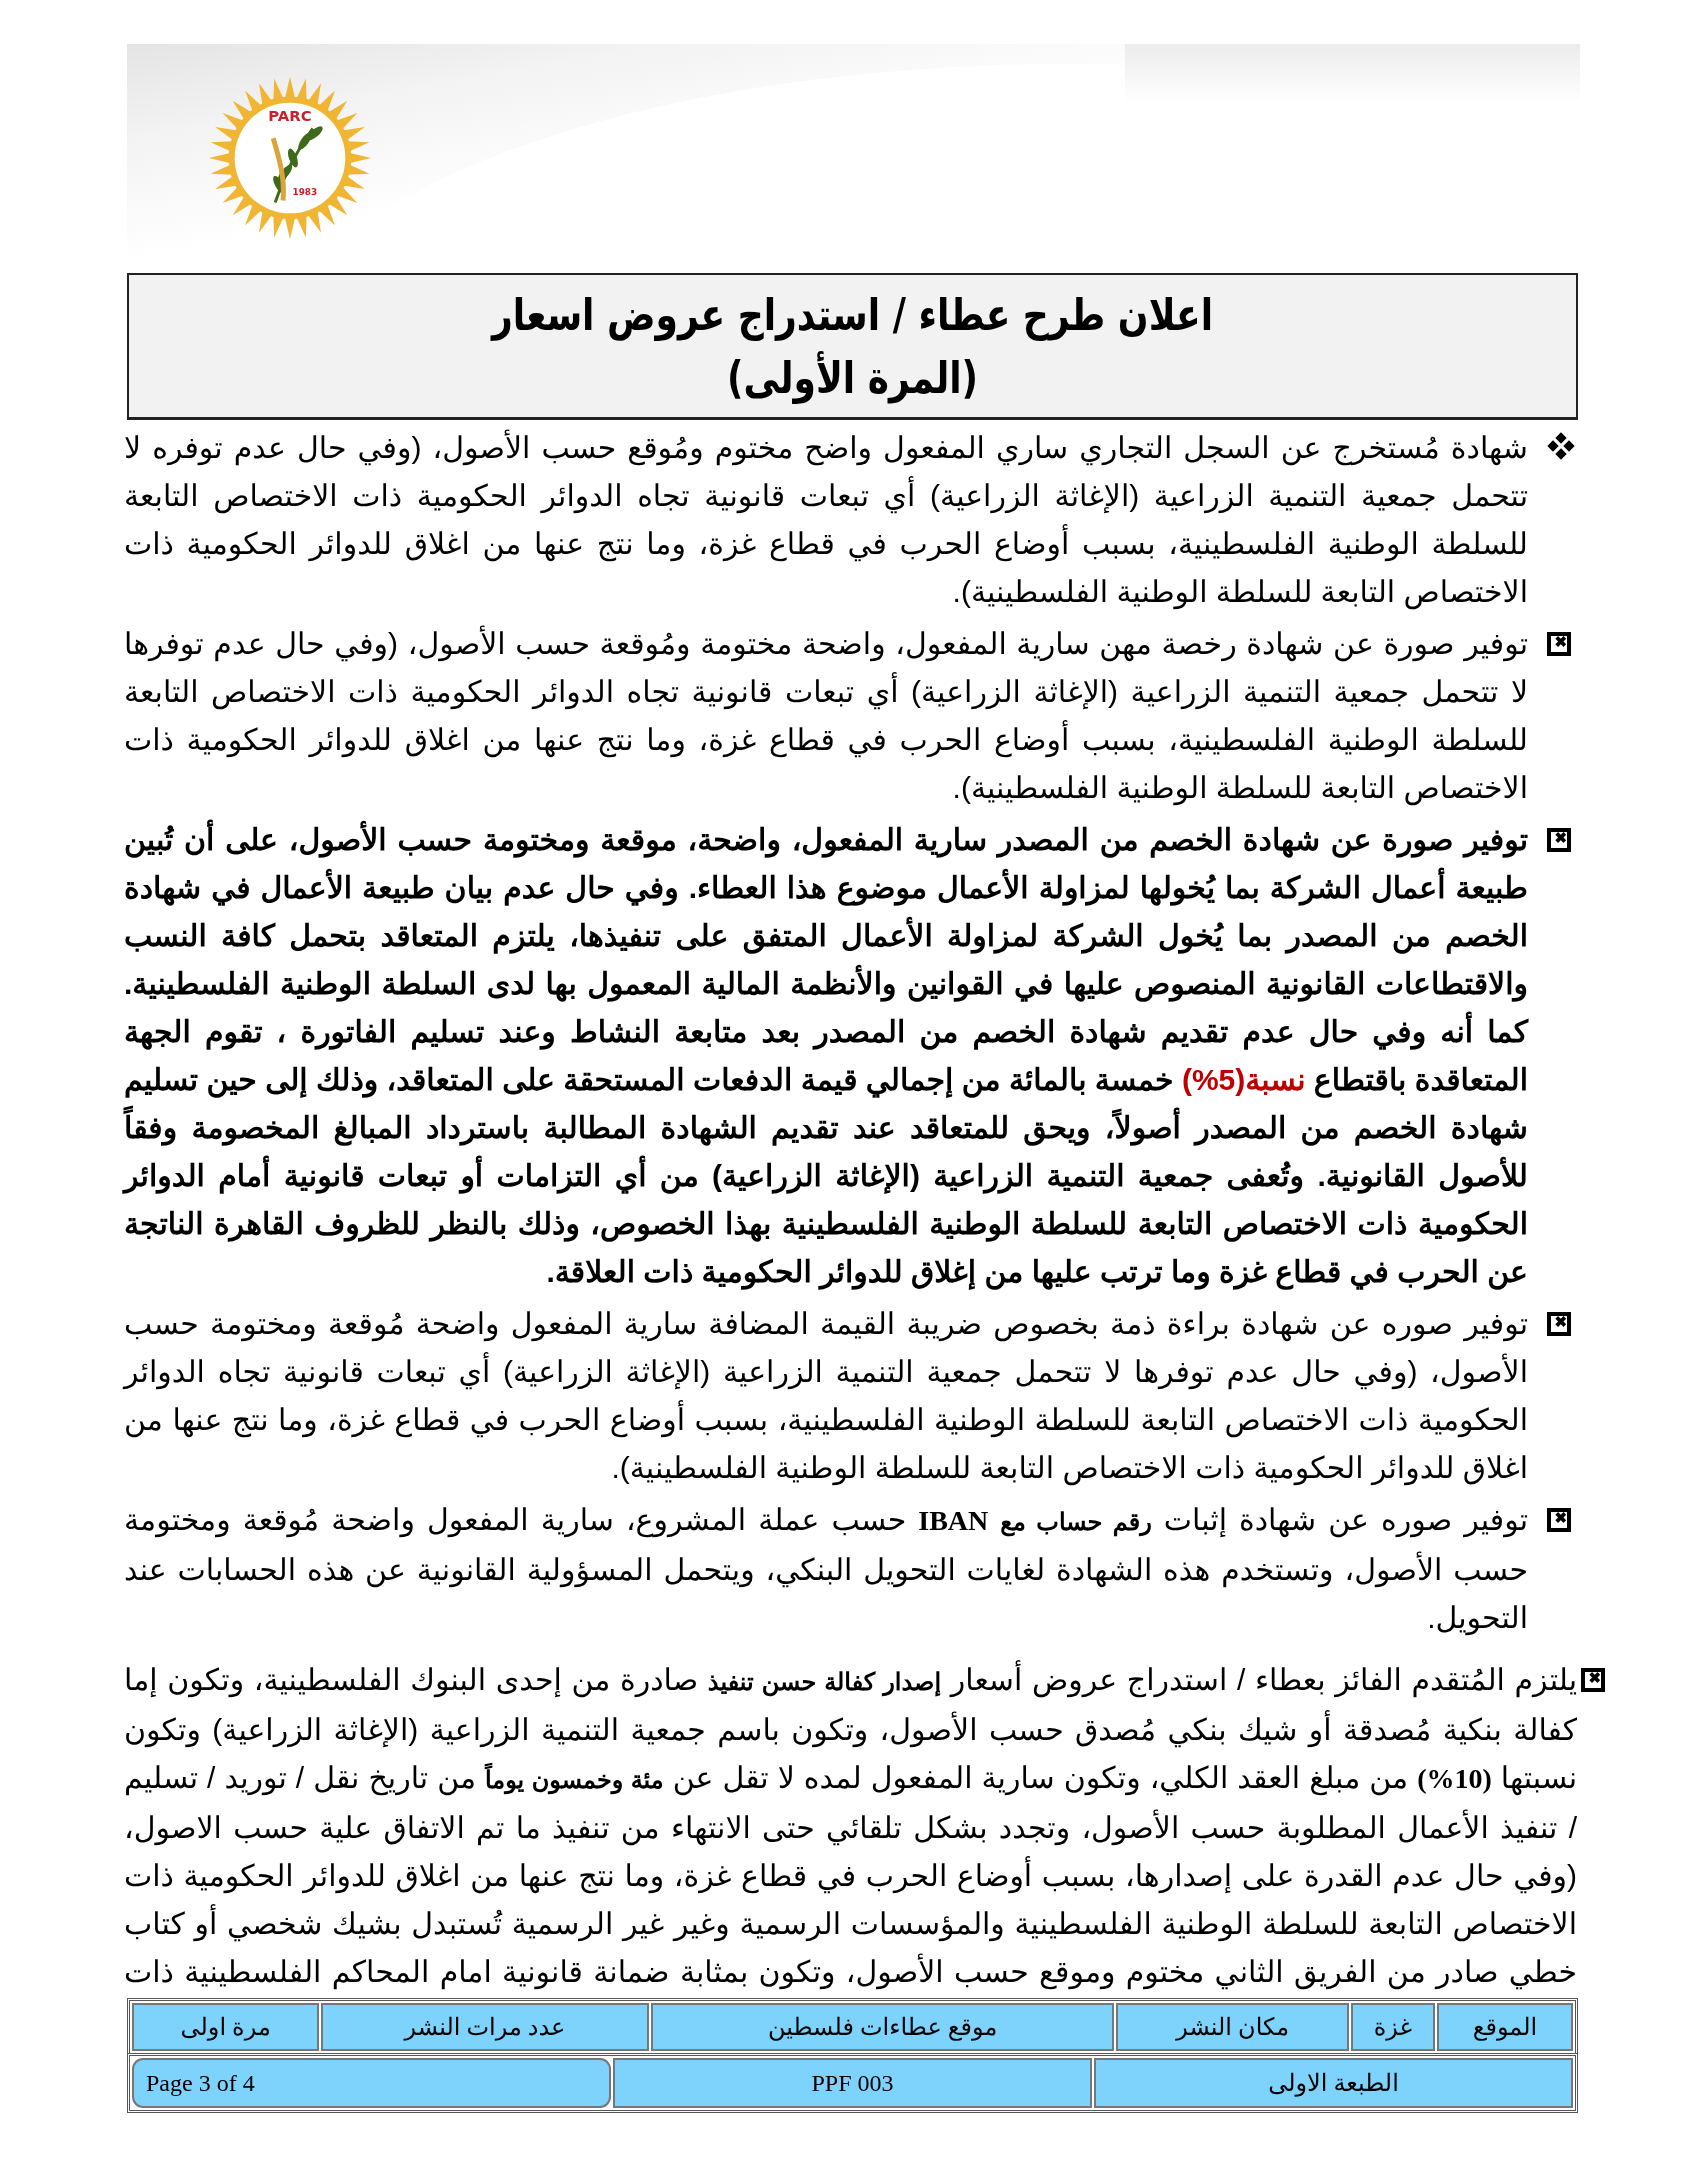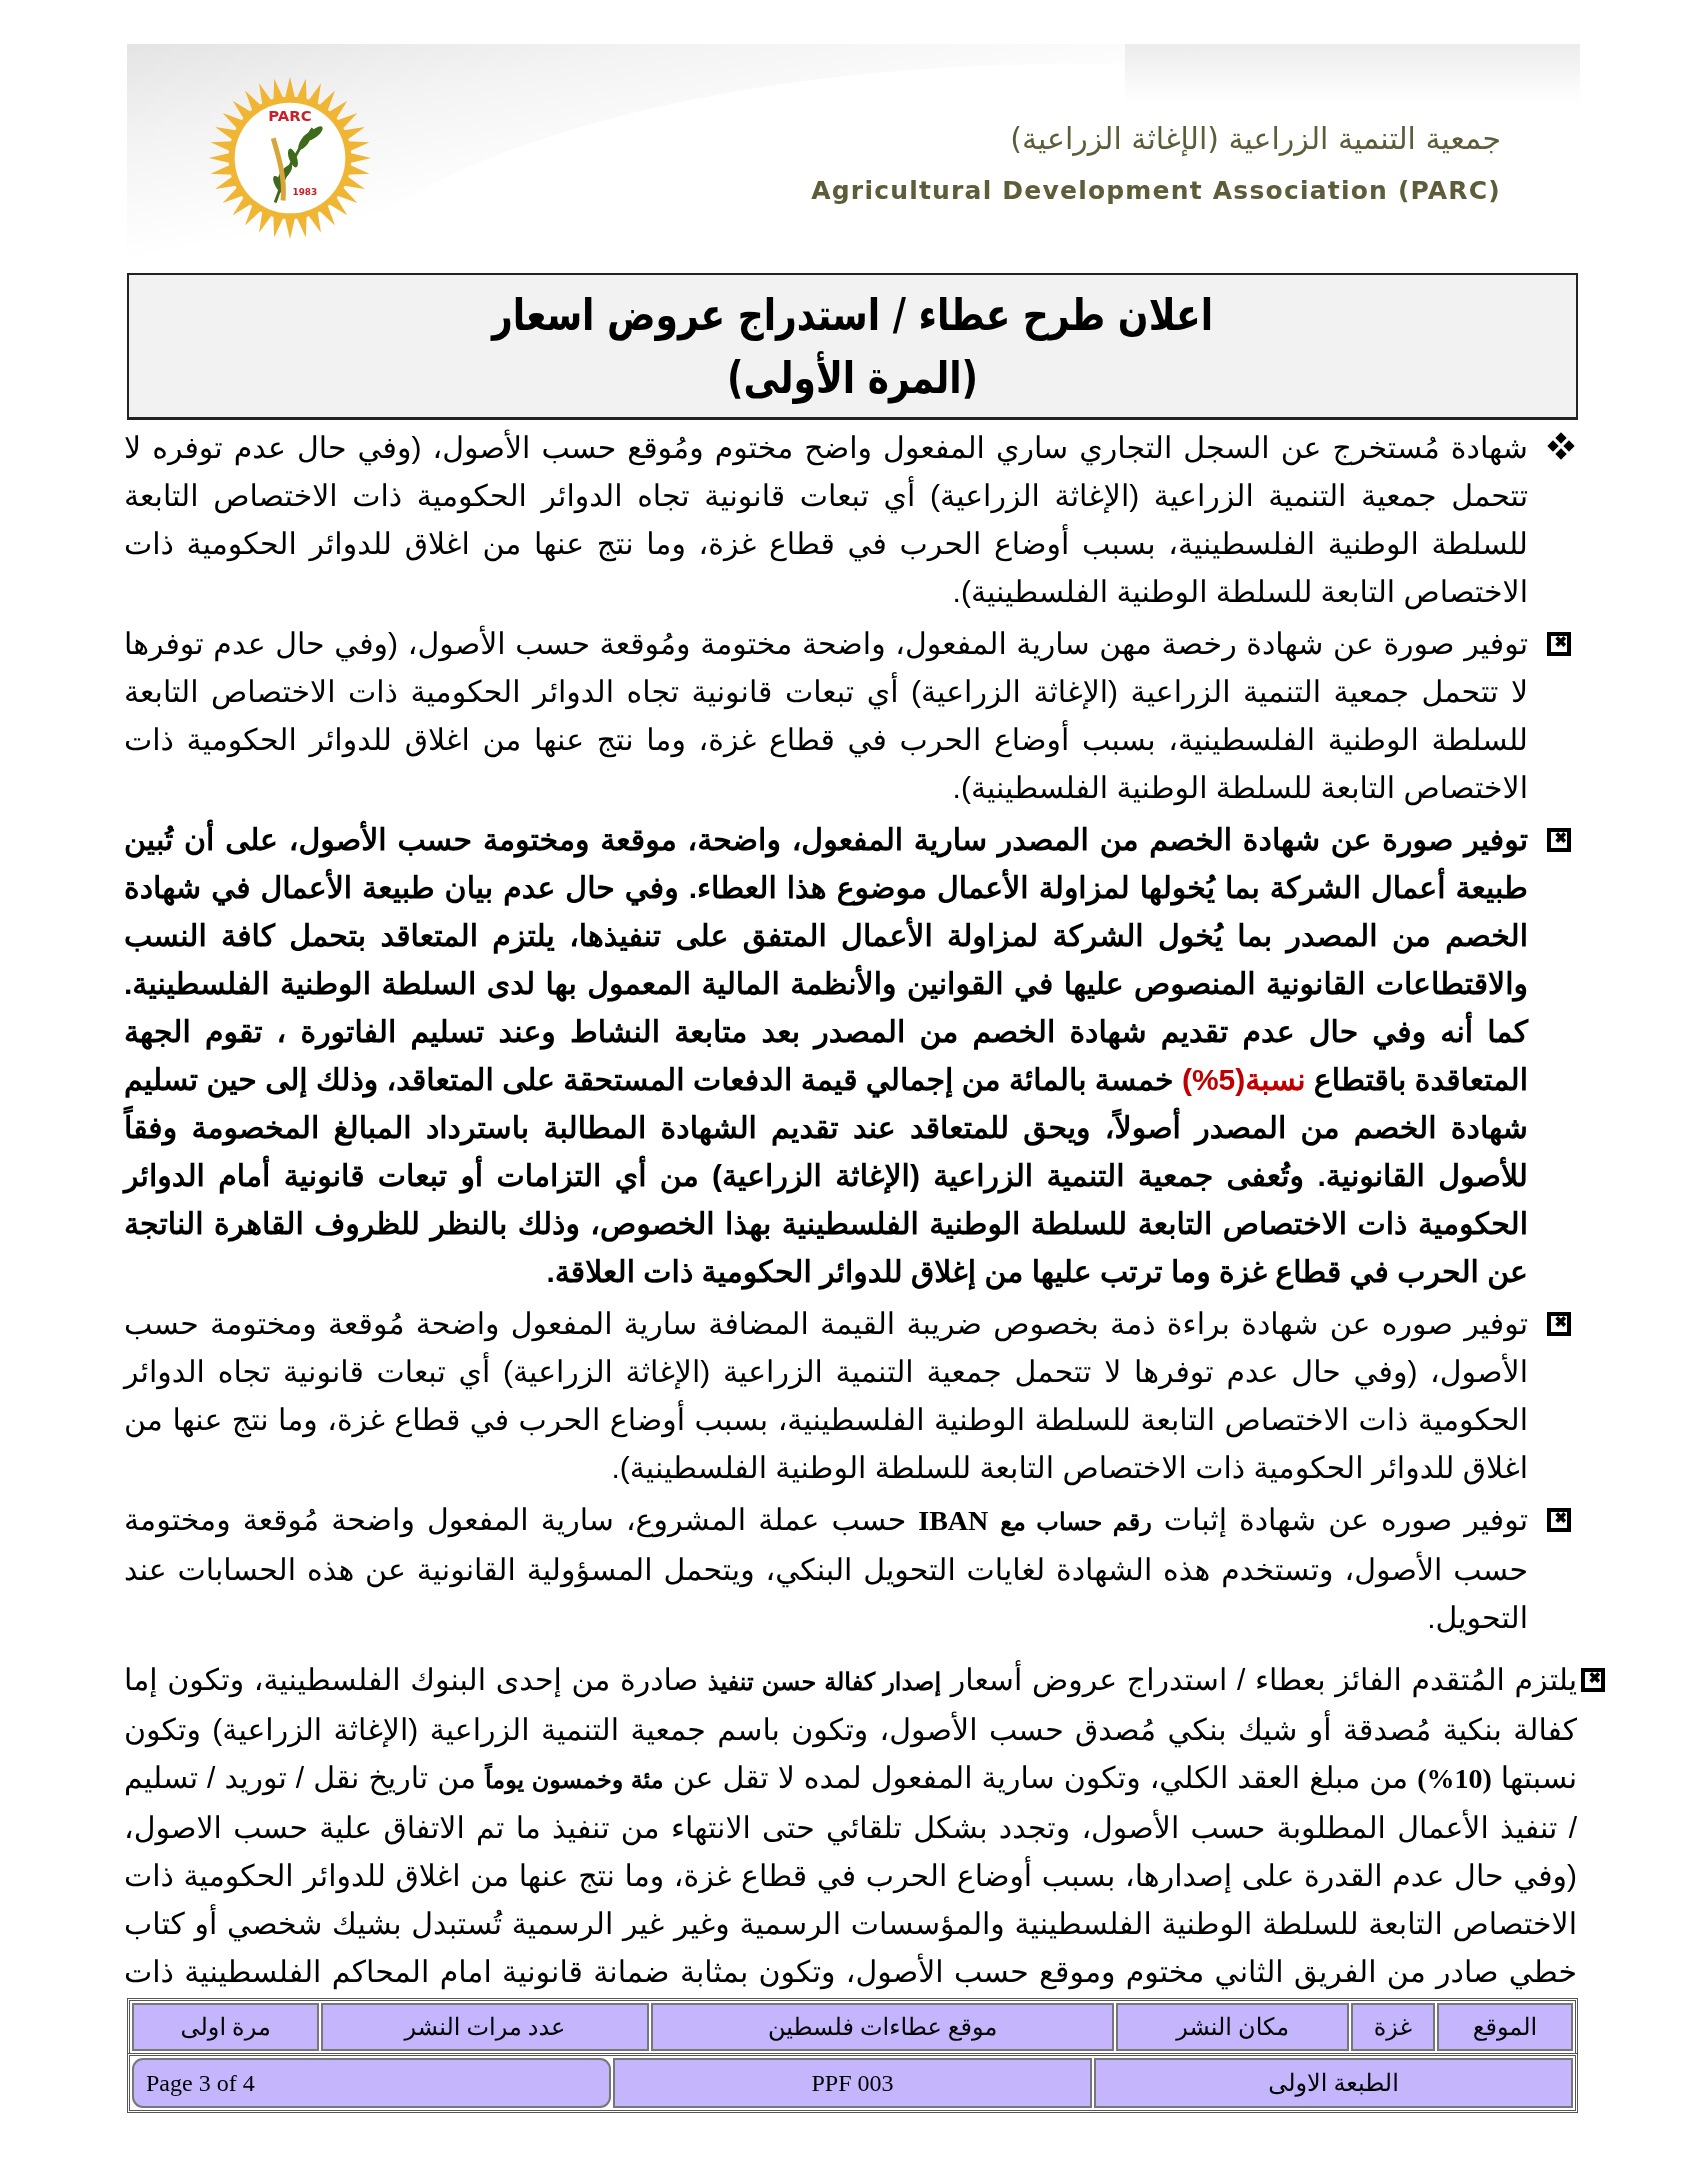--- a/index.html
+++ b/index.html
@@ -42,21 +42,21 @@
   .item.outer { padding-right: 28px; margin-right: -26px; }
   .item.outer .bullet-x { right: 0 !important; }
   .red { color: #c00000; }
   .big { font-family: "Liberation Serif", serif; font-weight: bold; font-size: 28px; }
   .em { font-weight: bold; font-size: 24px; }
   .item + .item { margin-top: 4px; }
 
   
   .ftable { position: absolute; left: 127px; width: 1451px; border-collapse: separate; border-spacing: 2px;
             border: 3px double #555; direction: rtl; background: #fff; }
-  .ftable td { border: 2px solid #777; background: #c4b5fd; text-align: center;
+  .ftable td { border: 2px solid #777; background: #7dd3fc; text-align: center;
                font-family: "Liberation Serif", serif; font-size: 24px; height: 44px; padding: 0; }
   .ft1 { top: 1998px; }
   .ft2 { top: 2053px; }
   .ft2 td { height: 46px; }
   .ft2 td.left { text-align: left; padding-left: 12px; direction: ltr; border-radius: 11px; }
 </style>
 </head>
 <body>
 
 <div class="banner">
@@ -100,24 +100,20 @@
     <path d="M70 130 C 78 105, 90 80, 108 55" stroke="#3f6a1c" stroke-width="3" fill="none"></path>
     <ellipse cx="100" cy="68" rx="4" ry="10" fill="#3f6a1c" transform="rotate(35 100 68)"></ellipse>
     <ellipse cx="110" cy="60" rx="4" ry="10" fill="#3f6a1c" transform="rotate(50 110 60)"></ellipse>
     <ellipse cx="88" cy="85" rx="4" ry="10" fill="#3f6a1c" transform="rotate(-20 88 85)"></ellipse>
     <ellipse cx="80" cy="100" rx="4" ry="10" fill="#3f6a1c" transform="rotate(40 80 100)"></ellipse>
     <ellipse cx="74" cy="112" rx="4" ry="10" fill="#3f6a1c" transform="rotate(-30 74 112)"></ellipse>
     <path d="M68 65 C 74 85, 80 105, 78 128" stroke="#d9a53a" stroke-width="5" fill="none"></path>
     <text x="85" y="48" text-anchor="middle" font-family="DejaVu Sans, sans-serif" font-size="15" font-weight="bold" fill="#c8202a">PARC</text>
     <text x="100" y="122" text-anchor="middle" font-family="DejaVu Sans, sans-serif" font-size="9" font-weight="bold" fill="#c8202a">1983</text>
   </svg>
-  <div class="org">
-    <div class="org-ar">جمعية التنمية الزراعية (الإغاثة الزراعية)</div>
-    <div class="org-en">Agricultural Development Association (PARC)</div>
-  </div>
 </div>
 
 <div class="title-box">
   <div class="title-line">اعلان طرح عطاء / استدراج عروض اسعار</div>
   <div class="title-line">(المرة الأولى)</div>
 </div>
 
 <div class="content">
 
   <div class="item">

